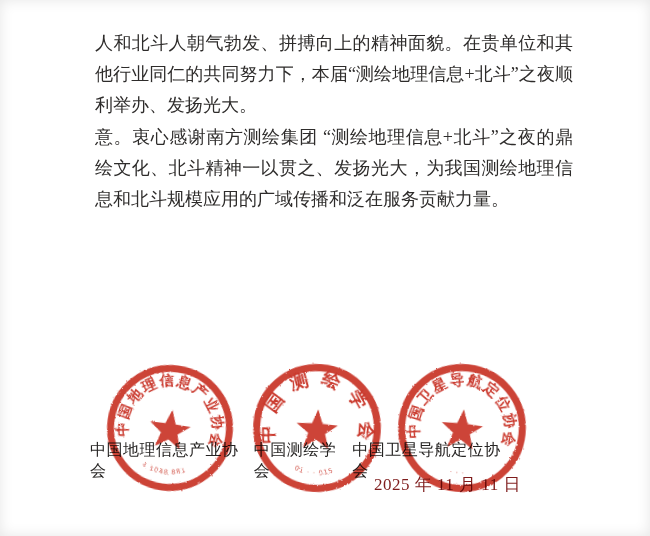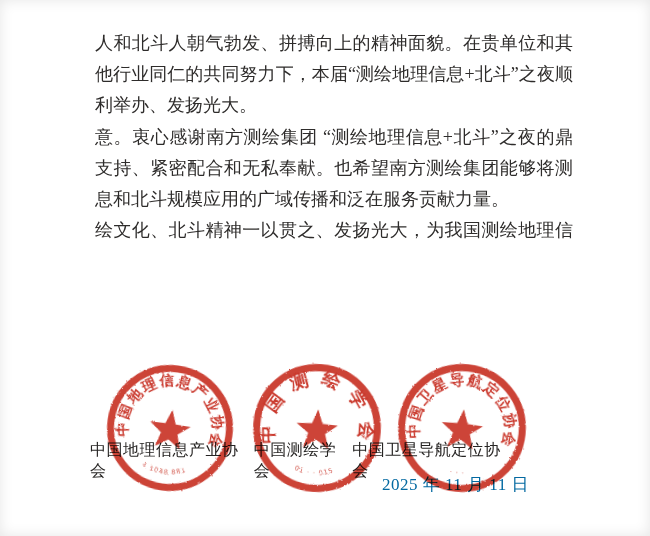--- a/index.html
+++ b/index.html
@@ -29,22 +29,22 @@
   }
   .body-line.fill{text-align-last:justify;}
   .body-line.indent{text-indent:2em;}
   .org-line{
     position:absolute;left:90px;top:440px;width:426px;
     display:flex;justify-content:space-between;align-items:flex-start;
     font-size:16px;color:#262423;letter-spacing:.5px;
     z-index:1;
   }
   .date-line{
-    position:absolute;left:382px;top:473px;
-    font-size:17px;color:#0369a1;letter-spacing:.5px;
+    position:absolute;left:374px;top:473px;
+    font-size:17px;color:#7f1d1d;letter-spacing:.5px;
     z-index:1;
   }
   .seal{
     position:absolute;
     mix-blend-mode:multiply;
     opacity:.93;
     color:var(--seal-red);
     z-index:2;
   }
   .seal .ring-text{
@@ -63,23 +63,22 @@
 </head>
 <body>
 
 <div class="page">
 
   <div class="letter-body">
     <div class="body-line fill">人和北斗人朝气勃发、拼搏向上的精神面貌。在贵单位和其</div>
     <div class="body-line fill">他行业同仁的共同努力下，本届“测绘地理信息+北斗”之夜顺</div>
     <div class="body-line">利举办、发扬光大。</div>
     <div class="body-line fill">意。衷心感谢南方测绘集团 “测绘地理信息+北斗”之夜的鼎力</div>
-    <div class="body-line fill">支持、紧密配合和无私奉献。也希望南方测绘集团能够将测</div>
+    <div class="body-line fill">绘文化、北斗精神一以贯之、发扬光大，为我国测绘地理信</div>
     <div class="body-line">息和北斗规模应用的广域传播和泛在服务贡献力量。</div>
-    <div class="body-line fill">绘文化、北斗精神一以贯之、发扬光大，为我国测绘地理信</div>
   </div>
 
   <div class="org-line">
     <span>中国地理信息产业协会</span>
     <span>中国测绘学会</span>
     <span>中国卫星导航定位协会</span>
   </div>
 
   <div class="date-line">2025 年 11 月 11 日</div>
 

